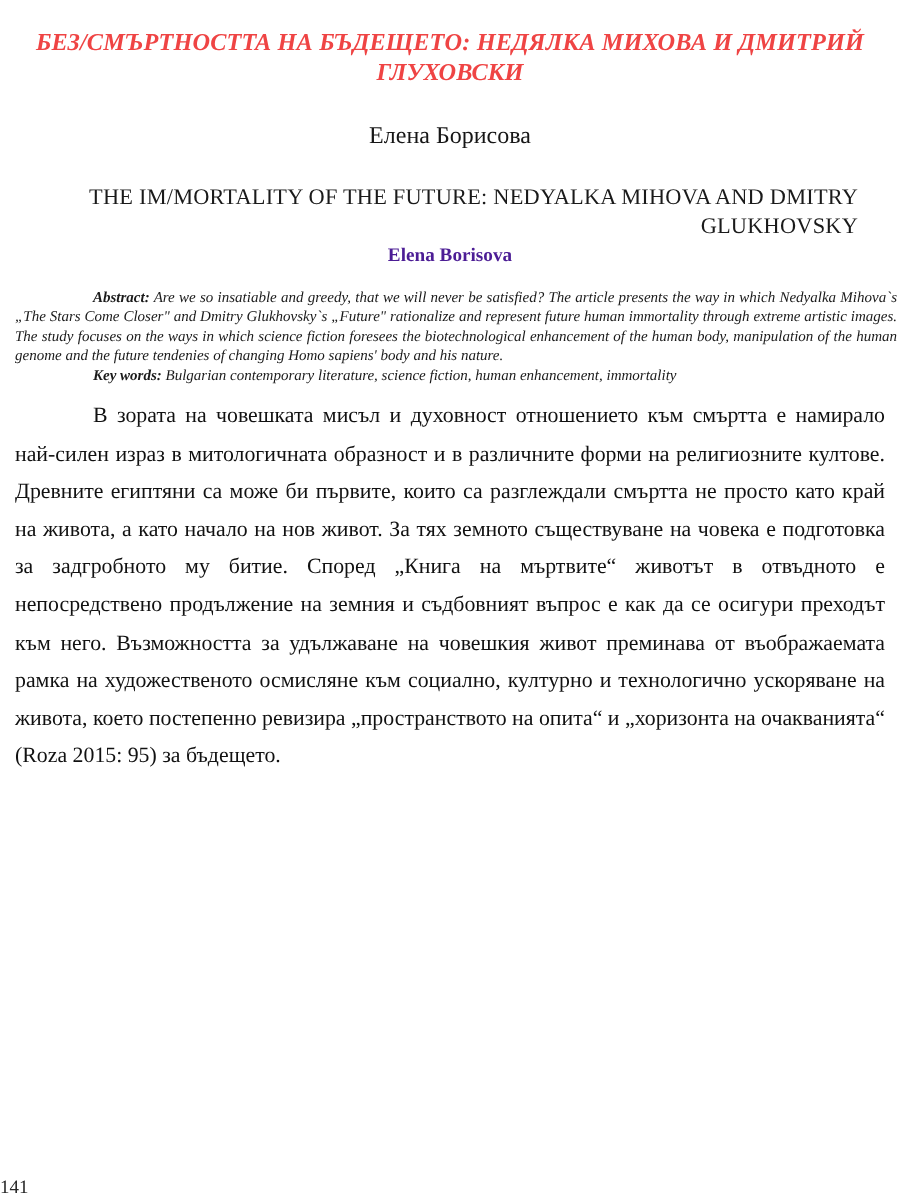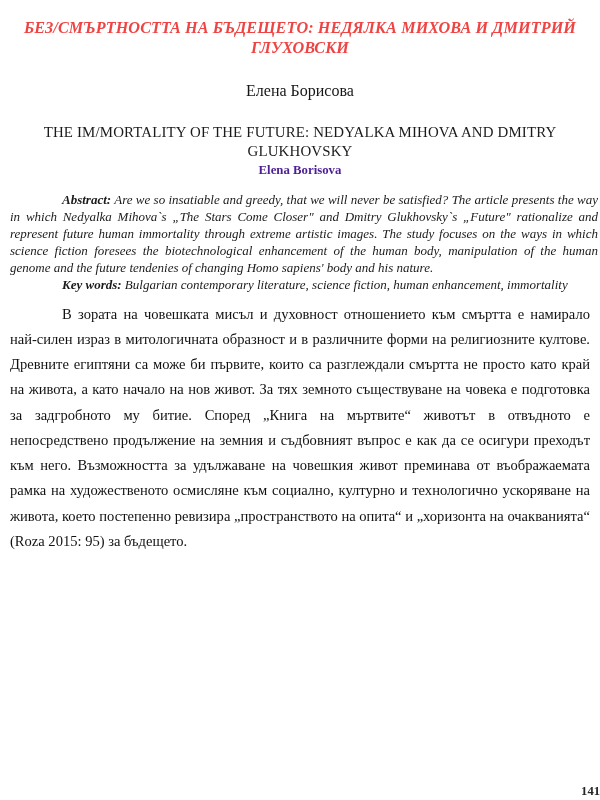--- a/index.html
+++ b/index.html
@@ -38,21 +38,21 @@
 
   .author-bg {
     text-align: center;
     font-size: 16px;
     line-height: 1.2;
     margin-top: 22px;
     color: #161616;
   }
 
   .title-en {
-    text-align: center;
+    text-align: right;
     font-size: 14.9px;
     line-height: 1.26;
     margin-top: 23px;
     padding: 0 28px;
     color: #1a1a1a;
     letter-spacing: 0.15px;
   }
 
   .author-en {
     text-align: center;
@@ -61,21 +61,21 @@
     line-height: 1.2;
     margin-top: 2px;
     color: #4c1d95;
   }
 
   
   .abstract-block {
     margin-top: 14px;
     padding: 0 2px 0 10px;
     font-style: italic;
-    font-size: 13px;
+    font-size: 10px;
     line-height: 1.305;
     text-align: justify;
     text-justify: inter-word;
     color: #1a1a1a;
     font-family: Liberation Serif, serif;
   }
   .abstract-block p {
     margin: 0;
     text-indent: 52px;
   }
@@ -98,24 +98,23 @@
     margin: 0;
     text-indent: 52px;
   }
 
   
   .folio {
     position: absolute;
     left: 0;
     right: 0;
     bottom: 12px;
-    text-align: right;
+    text-align: left;
     font-size: 12.6px;
     color: #262626;
-    font-weight: bold;
   }
 </style>
 </head>
 <body>
 
 <div class="page">
 
   <h1 class="title-bg">БЕЗ/СМЪРТНОСТТА НА БЪДЕЩЕТО: НЕДЯЛКА МИХОВА И ДМИТРИЙ ГЛУХОВСКИ</h1>
 
   <div class="author-bg">Елена Борисова</div>

